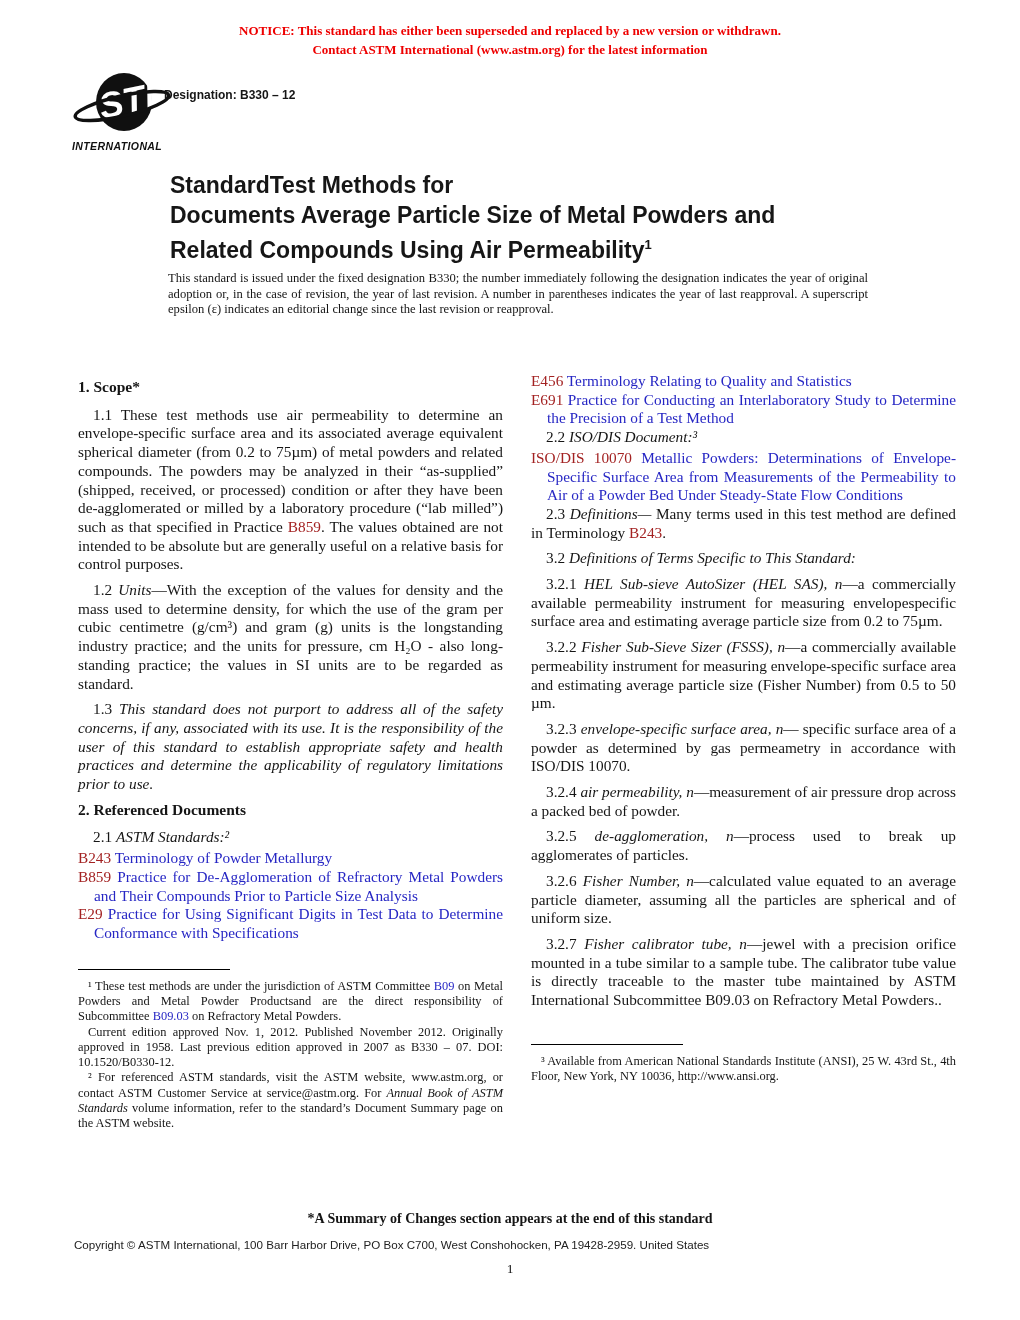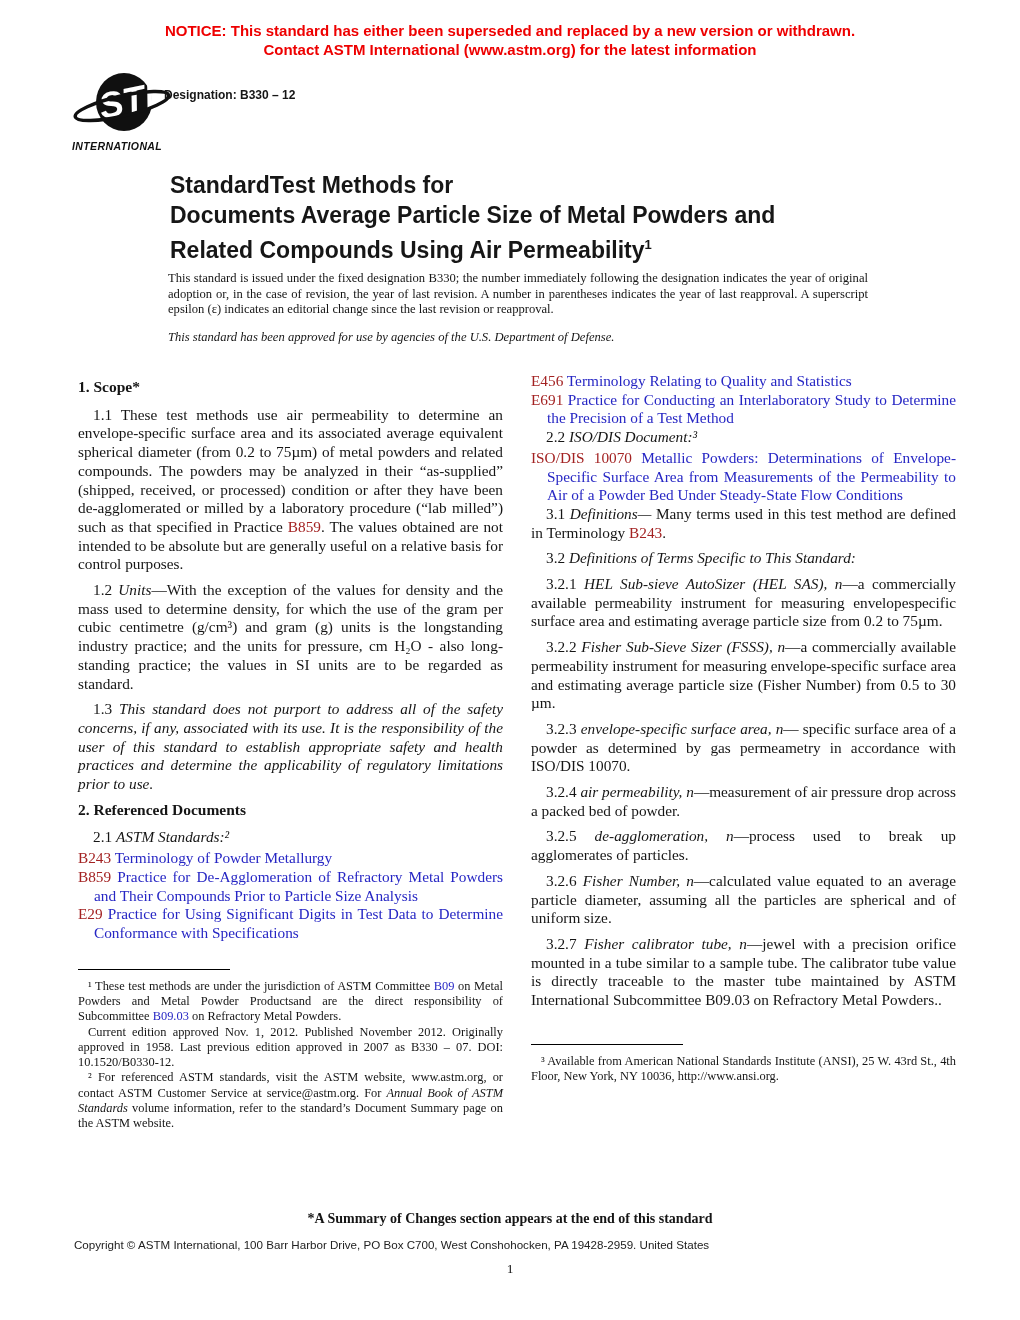--- a/index.html
+++ b/index.html
@@ -5,22 +5,22 @@
   * { margin:0; padding:0; box-sizing:border-box; }
   html,body { background:#888; }
   .page {
     position:relative; width:1020px; height:1320px; margin:0 auto;
     background:#ffffff; color:#151515;
     font-family:"Liberation Serif", serif; overflow:hidden;
   }
   
   .notice {
     position:absolute; top:21px; left:0; right:0; text-align:center;
-    font-family:Liberation Sans, sans-serif; font-weight:bold;
-    font-size:15px; line-height:19px; color:#ee0000;
+    font-family:Liberation Serif, serif; font-weight:bold;
+    font-size:13px; line-height:19px; color:#ee0000;
   }
   
   .logo-wrap { position:absolute; left:72px; top:72px; width:106px; text-align:left; }
   .logo-sub {
     font-family:"Liberation Sans", sans-serif; font-weight:bold; font-style:italic;
     font-size:10.5px; letter-spacing:.4px; color:#111; margin-top:-2px;
   }
   .designation {
     position:absolute; left:164px; top:88px;
     font-family:"Liberation Sans", sans-serif; font-weight:bold; font-size:12px;
@@ -87,21 +87,20 @@
   <div class="designation">Designation: B330 – 12</div>
 
   <div class="title">
     <div>StandardTest Methods for</div>
     <div>Documents Average Particle Size of Metal Powders and</div>
     <div><span>Related Compounds Using Air Permeability</span><sup>1</sup></div>
   </div>
 
   <div class="preamble">
     <div>This standard is issued under the fixed designation B330; the number immediately following the designation indicates the year of original adoption or, in the case of revision, the year of last revision. A number in parentheses indicates the year of last reapproval. A superscript epsilon (ε) indicates an editorial change since the last revision or reapproval.</div>
-    <div class="dod">This standard has been approved for use by agencies of the U.S. Department of Defense.</div>
   </div>
 
   <div class="columns">
 
     <div class="col">
       <div class="sec-head">1.  Scope*</div>
 
       <p class="para"><span>1.1  These test methods use air permeability to determine an envelope-specific surface area and its associated average equivalent spherical diameter (from 0.2 to 75µm) of metal powders and related compounds. The powders may be analyzed in their “as-supplied” (shipped, received, or processed) condition or after they have been de-agglomerated or milled by a laboratory procedure (“lab milled”) such as that specified in Practice </span><span class="code">B859</span><span>. The values obtained are not intended to be absolute but are generally useful on a relative basis for control purposes.</span></p>
 
       <p class="para"><span class="num">1.2  </span><span class="term">Units</span><span>—With the exception of the values for density and the mass used to determine density, for which the use of the gram per cubic centimetre (g/cm³) and gram (g) units is the longstanding industry practice; and the units for pressure, cm H₂O - also long-standing practice; the values in SI units are to be regarded as standard.</span></p>
@@ -129,26 +128,26 @@
     <div class="col">
       <p class="ref-item"><span class="code">E456</span><span class="blue"> Terminology Relating to Quality and Statistics</span></p>
 
       <p class="ref-item"><span class="code">E691</span><span class="blue"> Practice for Conducting an Interlaboratory Study to Determine the Precision of a Test Method</span></p>
 
       <p class="ref-label"><span>2.2  </span><span class="lbl-italic">ISO/DIS Document:³</span></p>
 
       <p class="ref-item"><span class="code">ISO/DIS 10070</span><span class="blue"> Metallic Powders: Determinations of Envelope-Specific Surface Area from Measurements of the Permeability to Air of a Powder Bed Under Steady-State Flow Conditions</span></p>
 
 
-      <p class="para"><span class="num">3.1  </span><span class="term">Definitions—</span><span> Many terms used in this test method are defined in Terminology </span><span class="code">B243</span><span>.</span></p>
+      <p class="para"><span class="num">2.3  </span><span class="term">Definitions—</span><span> Many terms used in this test method are defined in Terminology </span><span class="code">B243</span><span>.</span></p>
 
       <p class="para"><span class="num">3.2  </span><span class="term">Definitions of Terms Specific to This Standard:</span></p>
 
       <p class="para"><span class="num">3.2.1  </span><span class="term">HEL Sub-sieve AutoSizer (HEL SAS), n</span><span>—a commercially available permeability instrument for measuring envelopespecific surface area and estimating average particle size from 0.2 to 75µm.</span></p>
-      <p class="para"><span class="num">3.2.2  </span><span class="term">Fisher Sub-Sieve Sizer (FSSS), n</span><span>—a commercially available permeability instrument for measuring envelope-specific surface area and estimating average particle size (Fisher Number) from 0.5 to 30 µm.</span></p>
+      <p class="para"><span class="num">3.2.2  </span><span class="term">Fisher Sub-Sieve Sizer (FSSS), n</span><span>—a commercially available permeability instrument for measuring envelope-specific surface area and estimating average particle size (Fisher Number) from 0.5 to 50 µm.</span></p>
       <p class="para"><span class="num">3.2.3  </span><span class="term">envelope-specific surface area, n</span><span>— specific surface area of a powder as determined by gas permeametry in accordance with ISO/DIS 10070.</span></p>
       <p class="para"><span class="num">3.2.4  </span><span class="term">air permeability, n</span><span>—measurement of air pressure drop across a packed bed of powder.</span></p>
       <p class="para"><span class="num">3.2.5  </span><span class="term">de-agglomeration, n</span><span>—process used to break up agglomerates of particles.</span></p>
       <p class="para"><span class="num">3.2.6  </span><span class="term">Fisher Number, n</span><span>—calculated value equated to an average particle diameter, assuming all the particles are spherical and of uniform size.</span></p>
       <p class="para"><span class="num">3.2.7  </span><span class="term">Fisher calibrator tube, n</span><span>—jewel with a precision orifice mounted in a tube similar to a sample tube. The calibrator tube value is directly traceable to the master tube maintained by ASTM International Subcommittee B09.03 on Refractory Metal Powders..</span></p>
 
       <div class="fnblock right">
         <div class="fnrule"></div>
         <p class="fn">³ Available from American National Standards Institute (ANSI), 25 W. 43rd St., 4th Floor, New York, NY 10036, http://www.ansi.org.</p>
       </div>

